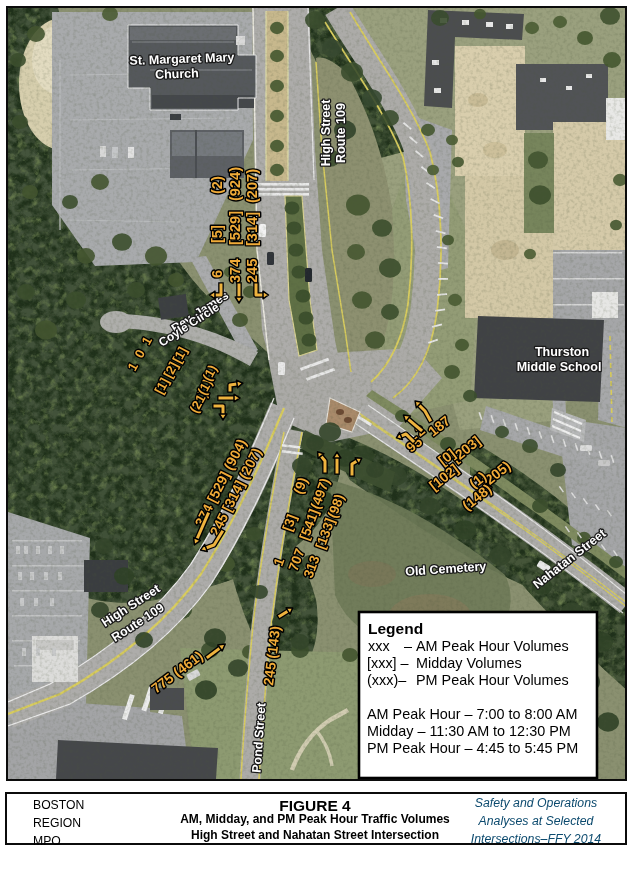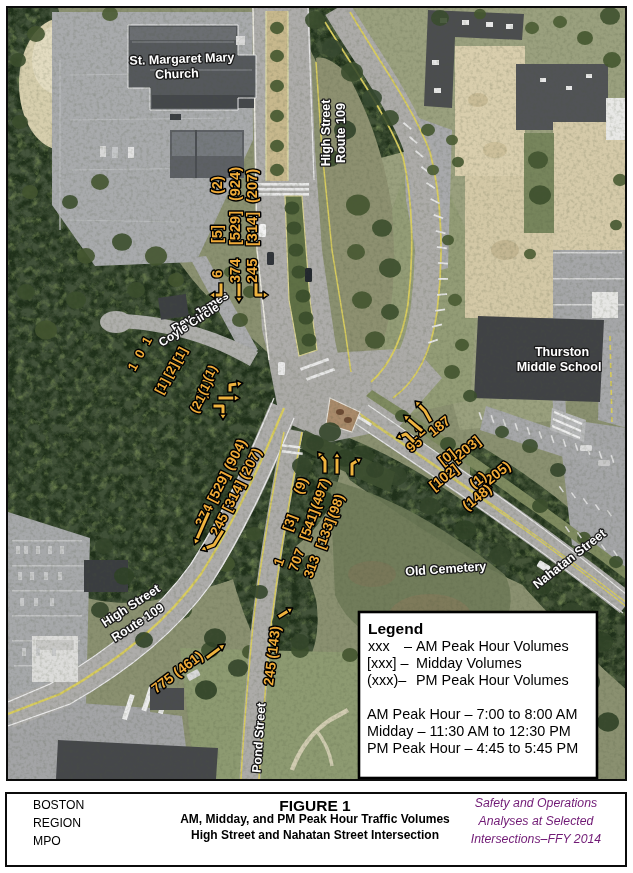--- a/index.html
+++ b/index.html
@@ -1,21 +1,21 @@
 <!DOCTYPE html>
 <html><head><meta charset="utf-8">
 <style>
 html,body{margin:0;padding:0;width:633px;height:873px;background:#ffffff;font-family:"Liberation Sans",sans-serif;overflow:hidden}
 #map{position:absolute;left:6px;top:6px;width:621px;height:775px;border:2px solid #0b0b0b;box-sizing:border-box;overflow:hidden}
-#cap{position:absolute;left:5px;top:792px;width:622px;height:75px;border:2px solid #0b0b0b;box-sizing:border-box}
+#cap{position:absolute;left:5px;top:792px;width:622px;height:53px;border:2px solid #0b0b0b;box-sizing:border-box}
 .c1{position:absolute;left:26px;top:2px;font-size:12.2px;line-height:18px;color:#000}
 .c2{position:absolute;left:118px;top:3px;width:380px;text-align:center;color:#000}
 .c2 .f{font-size:15.5px;font-weight:bold;margin-bottom:-3px}
 .c2 .s{font-size:12px;font-weight:bold;line-height:15.5px}
-.c3{position:absolute;right:14px;top:0px;width:150px;text-align:center;font-style:italic;font-size:12.3px;line-height:18px;color:#701a75}
+.c3{position:absolute;right:14px;top:0px;width:150px;text-align:center;font-style:italic;font-size:12.3px;line-height:18px;color:#0c4a6e}
 </style></head>
 <body>
 
 <div id="map">
 <svg width="617" height="771" viewBox="8 8 617 771">
 <defs>
 <filter id="canopy" x="-2%" y="-2%" width="104%" height="104%" color-interpolation-filters="sRGB">
 <feTurbulence type="fractalNoise" baseFrequency="0.12" numOctaves="4" seed="11" result="n"></feTurbulence>
 <feColorMatrix in="n" type="matrix" values="0 0 0 0 0.12  0 0 0 0 0.19  0 0 0 0 0.10  2.6 0 0 0 -0.85" result="dark"></feColorMatrix>
 <feColorMatrix in="n" type="matrix" values="0 0 0 0 0.44  0 0 0 0 0.52  0 0 0 0 0.32  0 2.4 0 0 -1.3" result="lite"></feColorMatrix>
@@ -783,17 +783,17 @@
         <text x="367" y="753" font-size="14.4" fill="#000">PM Peak Hour – 4:45 to 5:45 PM</text>
       </g>
 </svg>
 </div>
 
 <div id="cap">
 
 <div class="c1">BOSTON<br>REGION<br>MPO</div>
 
 <div class="c2">
-      <div class="f">FIGURE 1</div>
+      <div class="f">FIGURE 4</div>
       <div class="s">AM, Midday, and PM Peak Hour Traffic Volumes<br>High Street and Nahatan Street Intersection</div>
     </div>
 
 <div class="c3">Safety and Operations<br>Analyses at Selected<br>Intersections–FFY 2014</div>
 </div>
 </body></html>

